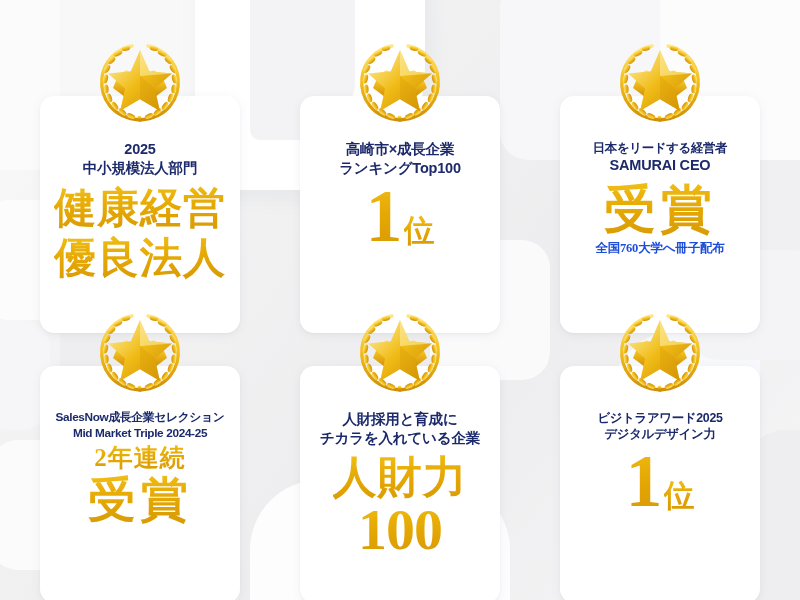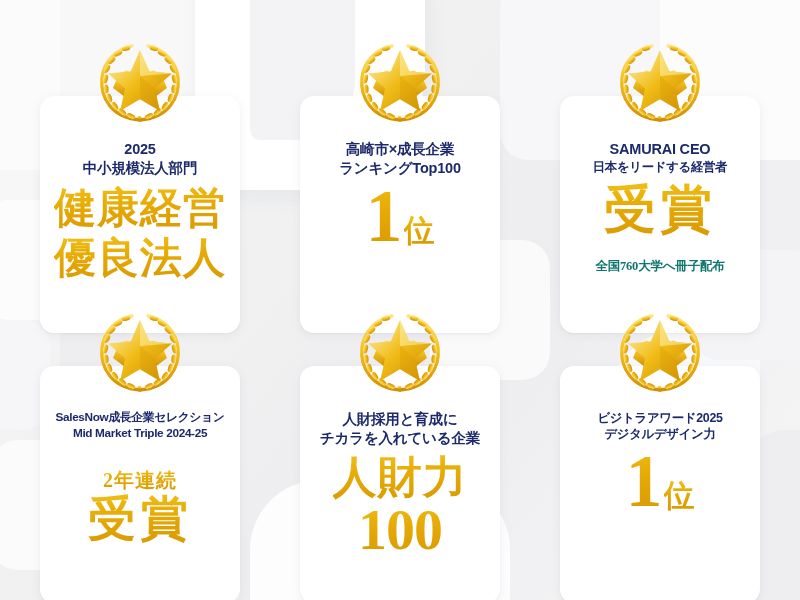--- a/index.html
+++ b/index.html
@@ -130,24 +130,24 @@
     line-height: 1.08;
     letter-spacing: 1px;
     margin-top: 8px;
     white-space: nowrap;
   }
   .big-jp.two-line { font-size: 42px; }
 
   .mid-jp {
     font-family: "Liberation Serif", "DejaVu Serif", serif;
     font-weight: 700;
-    font-size: 20px;
+    font-size: 25px;
     line-height: 1.1;
     letter-spacing: 1px;
-    margin-top: 28px;
+    margin-top: 3px;
     white-space: nowrap;
   }
 
   .rank-row {
     display: flex;
     align-items: baseline;
     justify-content: center;
     margin-top: 2px;
   }
   .rank-num {
@@ -169,26 +169,26 @@
     font-family: "Liberation Serif", "DejaVu Serif", serif;
     font-weight: 700;
     font-size: 58px;
     line-height: 1.0;
     letter-spacing: -1px;
     margin-top: -2px;
     text-align: right;
   }
 
   .footnote {
-    color: #0f766e;
+    color: #1d4ed8;
     font-family: "Liberation Serif", "DejaVu Serif", serif;
     font-weight: 700;
     font-size: 12.5px;
     letter-spacing: -0.2px;
-    margin-top: 20px;
+    margin-top: 2px;
     white-space: nowrap;
   }
 
   .stack-tight { margin-top: 4px; text-align: right; }
 </style>
 </head>
 <body>
 
 <div id="stage">
 
@@ -370,22 +370,22 @@
             <g>
               <path d="M27 36 L35 32 L41 40 L33 59 L21 50 Z" fill="url(#gA1)"></path>
               <path d="M69 36 L61 32 L55 40 L63 59 L75 50 Z" fill="url(#gA1)"></path>
               <path d="M48 12 L57.2 33.2 L80 35.6 L62.9 50.6 L67.9 73 L48 61.2 L28.1 73 L33.1 50.6 L16 35.6 L38.8 33.2 Z" fill="url(#gB1)"></path>
               <path d="M48 12 L57.2 33.2 L80 35.6 L48 38 Z" fill="#fff0a8" opacity=".55"></path>
               <path d="M48 38 L62.9 50.6 L67.9 73 L48 61.2 Z" fill="#d99a05" opacity=".35"></path>
             </g>
           </svg>
         </div>
         <div class="card-body">
+          <div class="headline small">日本をリードする経営者</div>
           <div class="headline">SAMURAI CEO</div>
-          <div class="headline small">日本をリードする経営者</div>
           <div class="big-jp gold" style="font-size:52px; letter-spacing:4px; margin-top:6px;">受賞</div>
           <div class="footnote">全国760大学へ冊子配布</div>
         </div>
       </div>
     </div>
 
     <div class="card-slot">
       <div class="card">
         <div class="emblem">
           <svg viewBox="0 0 96 88" xmlns="http://www.w3.org/2000/svg">

